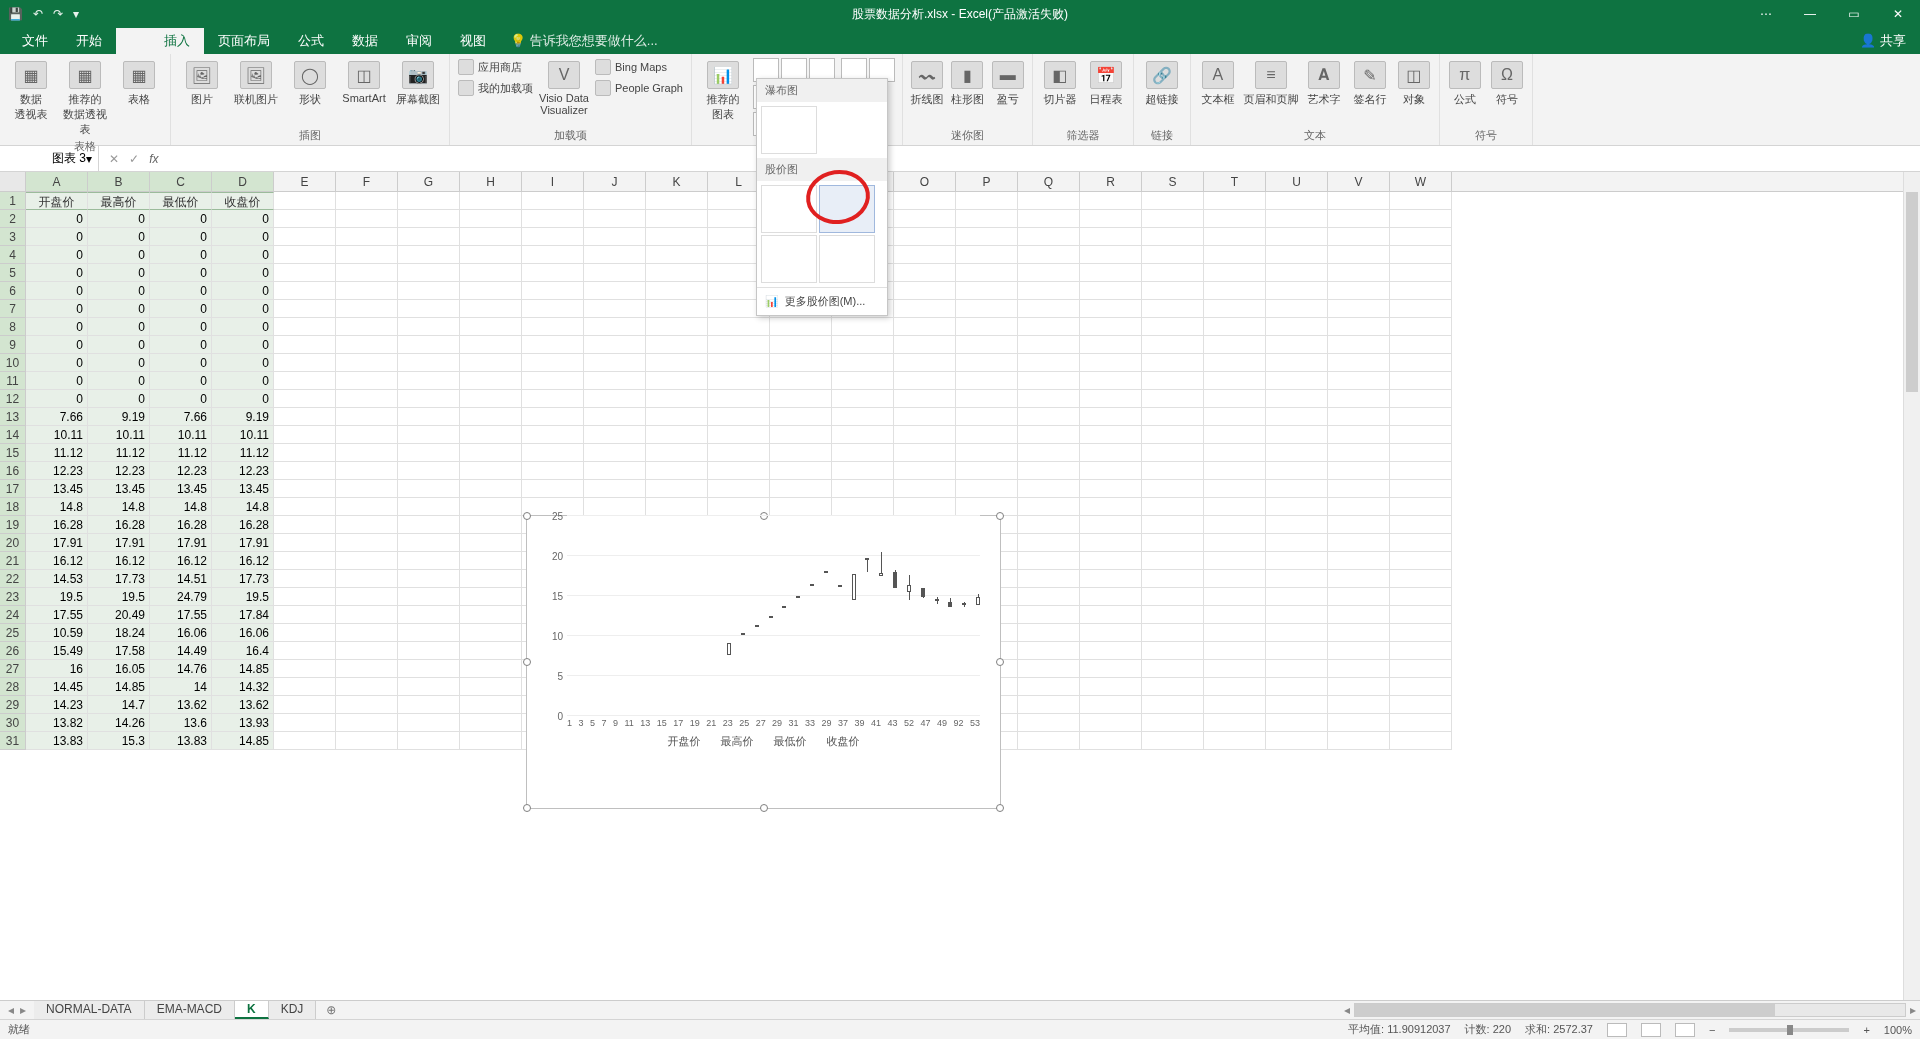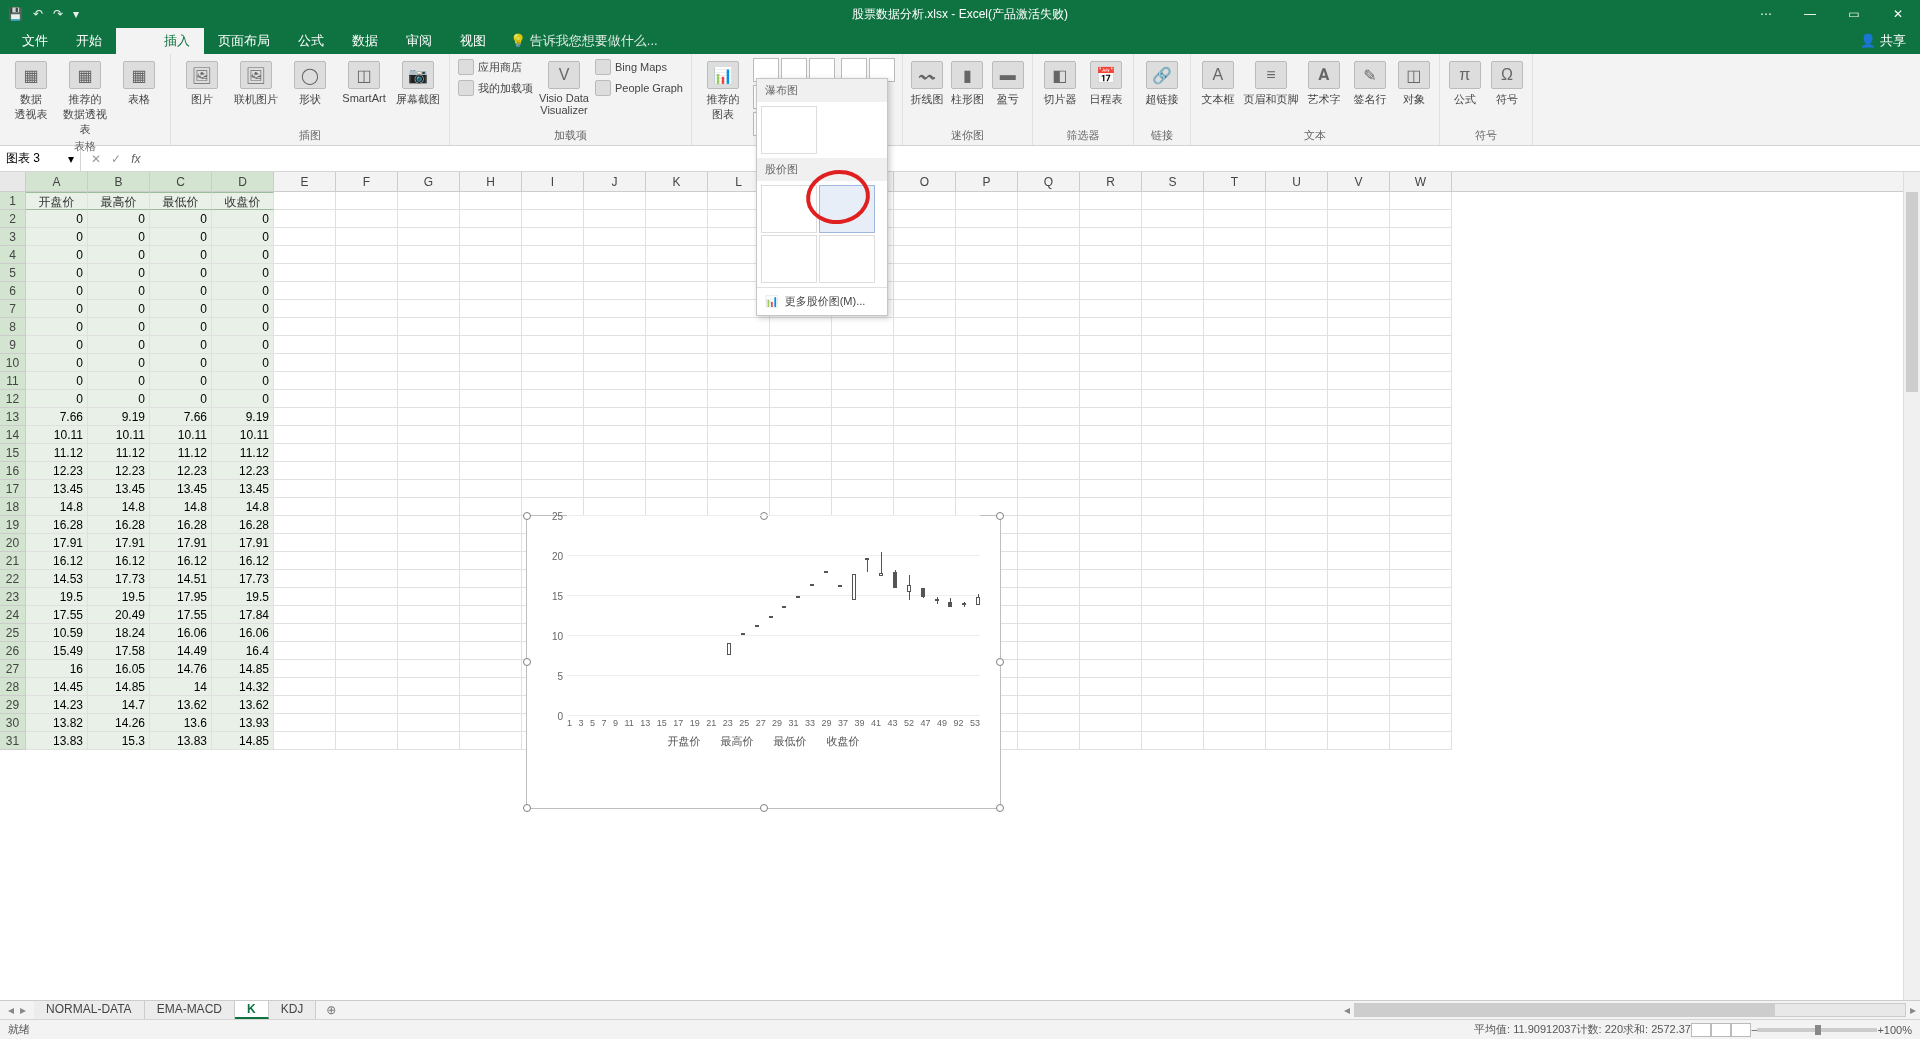--- a/index.html
+++ b/index.html
@@ -27,21 +27,21 @@
 .group-label { font-size:11px; color:#666; text-align:center; padding-top:2px; }
 .rb-big { display:flex; flex-direction:column; align-items:center; width:50px; font-size:11px; color:#444; gap:3px; padding-top:4px; text-align:center; cursor:pointer; }
 .rb-big .ico { width:32px; height:28px; background:#ddd; border:1px solid #bbb; border-radius:2px; display:flex; align-items:center; justify-content:center; font-size:16px; color:#666; }
 .rb-small { display:flex; align-items:center; font-size:11px; color:#444; gap:4px; padding:2px; cursor:pointer; }
 .rb-small .ico-s { width:16px; height:16px; background:#ddd; border:1px solid #bbb; border-radius:2px; }
 .col { display:flex; flex-direction:column; gap:1px; }
 .chart-mini { width:26px; height:24px; border:1px solid #bbb; background:#fff; display:inline-block; margin:1px; cursor:pointer; }
 
 
 .fbar { height:26px; border-bottom:1px solid #d4d4d4; display:flex; align-items:center; font-size:12px; }
-.namebox { width:81px; border-right:1px solid #d4d4d4; padding:0 6px; display:flex; align-items:center; justify-content:space-between; height:100%; }
+.namebox { width:99px; border-right:1px solid #d4d4d4; padding:0 6px; display:flex; align-items:center; justify-content:flex-end; height:100%; }
 .fbar-btns { display:flex; gap:10px; padding:0 10px; color:#999; }
 .fx { font-style:italic; color:#666; padding-right:6px; }
 .formula-input { flex:1; padding:0 6px; }
 
 
 .grid { position:absolute; top:172px; left:0; right:17px; bottom:39px; overflow:hidden; background:#fff; }
 .col-headers { display:flex; height:20px; background:#f3f3f3; border-bottom:1px solid #ccc; font-size:12px; color:#444; }
 .corner { width:26px; border-right:1px solid #ccc; background:#e8e8e8; }
 .ch { border-right:1px solid #ccc; text-align:center; line-height:20px; }
 .ch.sel { background:#d3e5d0; }
@@ -76,21 +76,21 @@
 .sheet-nav { display:flex; gap:6px; padding:0 8px; color:#888; }
 .sheet-tabs { display:flex; }
 .sheet-tab { padding:1px 12px; border-right:1px solid #ccc; background:#ececec; color:#444; cursor:pointer; }
 .sheet-tab.active { background:#fff; border-bottom:2px solid #0e7341; font-weight:bold; color:#0e7341; }
 .hscroll { margin-left:auto; width:580px; height:100%; display:flex; align-items:center; }
 .hscroll-bar { flex:1; height:14px; background:#e8e8e8; border:1px solid #ccc; position:relative; }
 .hscroll-thumb { position:absolute; left:0; width:420px; top:0; bottom:0; background:#cdcdcd; }
 
 
 .status { position:absolute; bottom:0; left:0; right:0; height:20px; background:#f3f3f3; border-top:1px solid #d4d4d4; display:flex; align-items:center; font-size:11px; color:#555; padding:0 8px; }
-.status .right { margin-left:auto; display:flex; align-items:center; }
+.status .right { margin-left:auto; display:flex; align-items:center; gap:14px; }
 .view-btn { width:20px; height:14px; border:1px solid #bbb; background:#fff; }
 .zoom-track { width:120px; height:4px; background:#ccc; position:relative; }
 .zoom-thumb { position:absolute; left:58px; top:-3px; width:6px; height:10px; background:#888; }
 
 
 .vscroll { position:absolute; right:0; top:172px; bottom:39px; width:17px; background:#f0f0f0; border-left:1px solid #ddd; }
 .vscroll .thumb { position:absolute; top:20px; height:200px; left:2px; right:2px; background:#cdcdcd; }
 </style>
 </head>
 <body>
@@ -945,21 +945,21 @@
         <div class="cell" style="width: 62px;"></div>
         <div class="cell" style="width: 62px;"></div>
         <div class="cell" style="width: 62px;"></div>
         <div class="cell" style="width: 62px;"></div>
         <div class="cell" style="width: 62px;"></div>
       </div>
       <div class="row">
         <div class="rh sel">23</div>
         <div class="cell selband" style="width: 62px;">19.5</div>
         <div class="cell selband" style="width: 62px;">19.5</div>
-        <div class="cell selband" style="width: 62px;">17.95</div>
+        <div class="cell selband" style="width: 62px;">24.79</div>
         <div class="cell selband" style="width: 62px;">19.5</div>
         <div class="cell" style="width: 62px;"></div>
         <div class="cell" style="width: 62px;"></div>
         <div class="cell" style="width: 62px;"></div>
         <div class="cell" style="width: 62px;"></div>
         <div class="cell" style="width: 62px;"></div>
         <div class="cell" style="width: 62px;"></div>
         <div class="cell" style="width: 62px;"></div>
         <div class="cell" style="width: 62px;"></div>
         <div class="cell" style="width: 62px;"></div>

